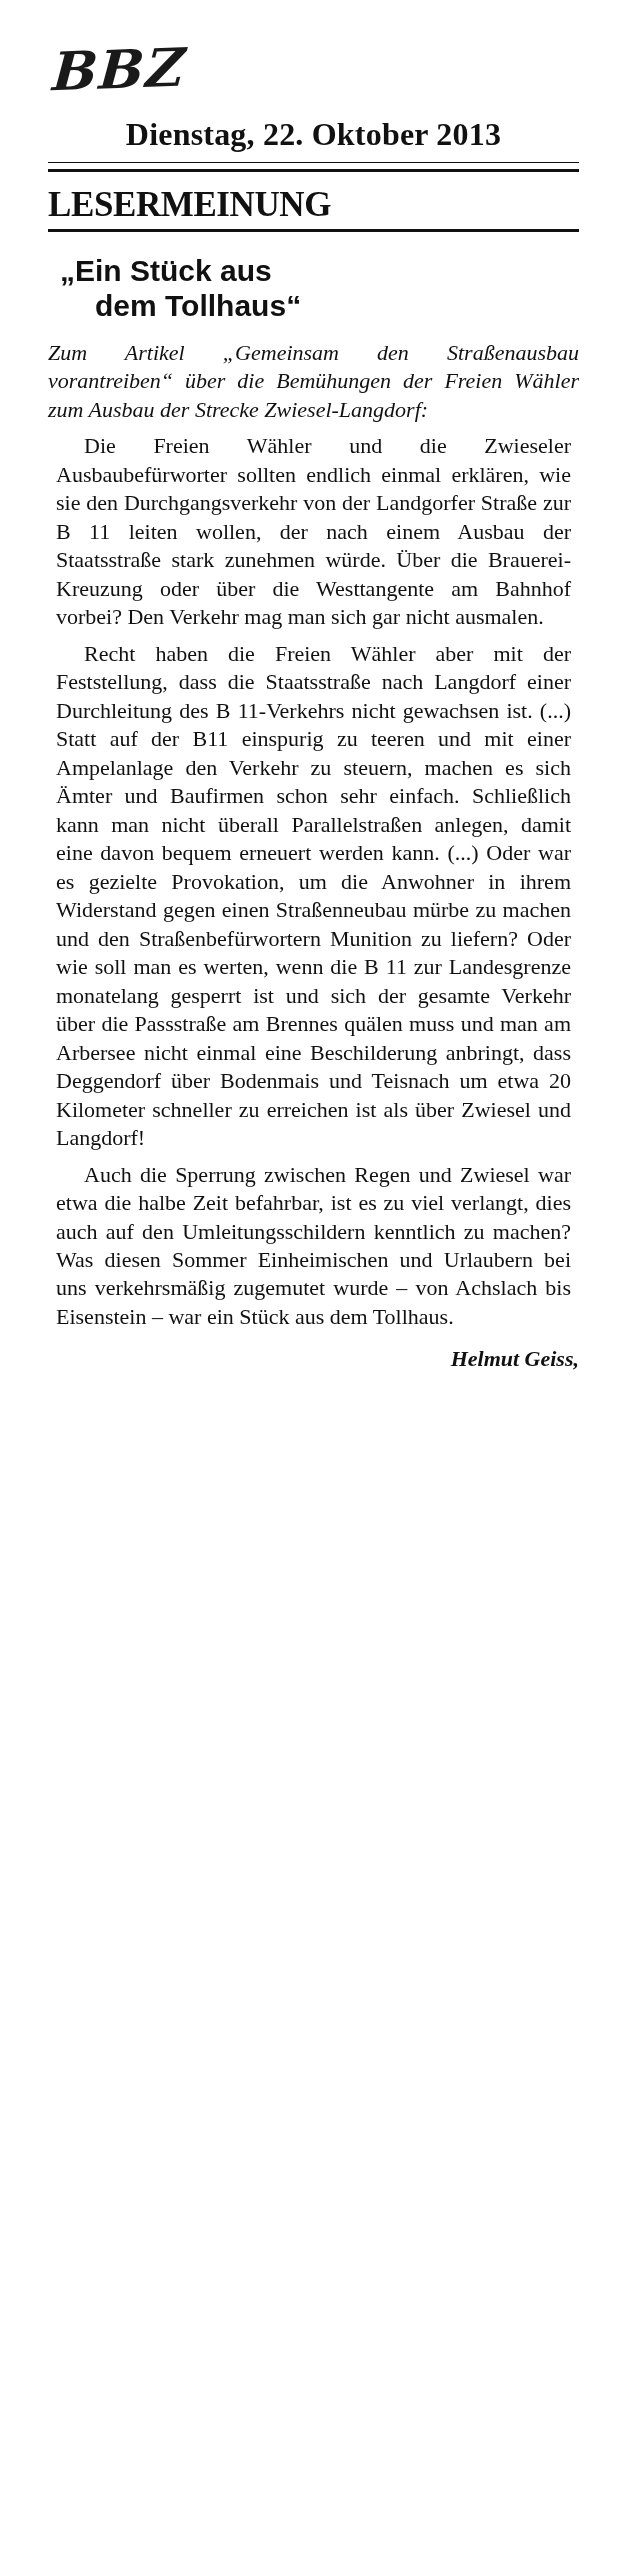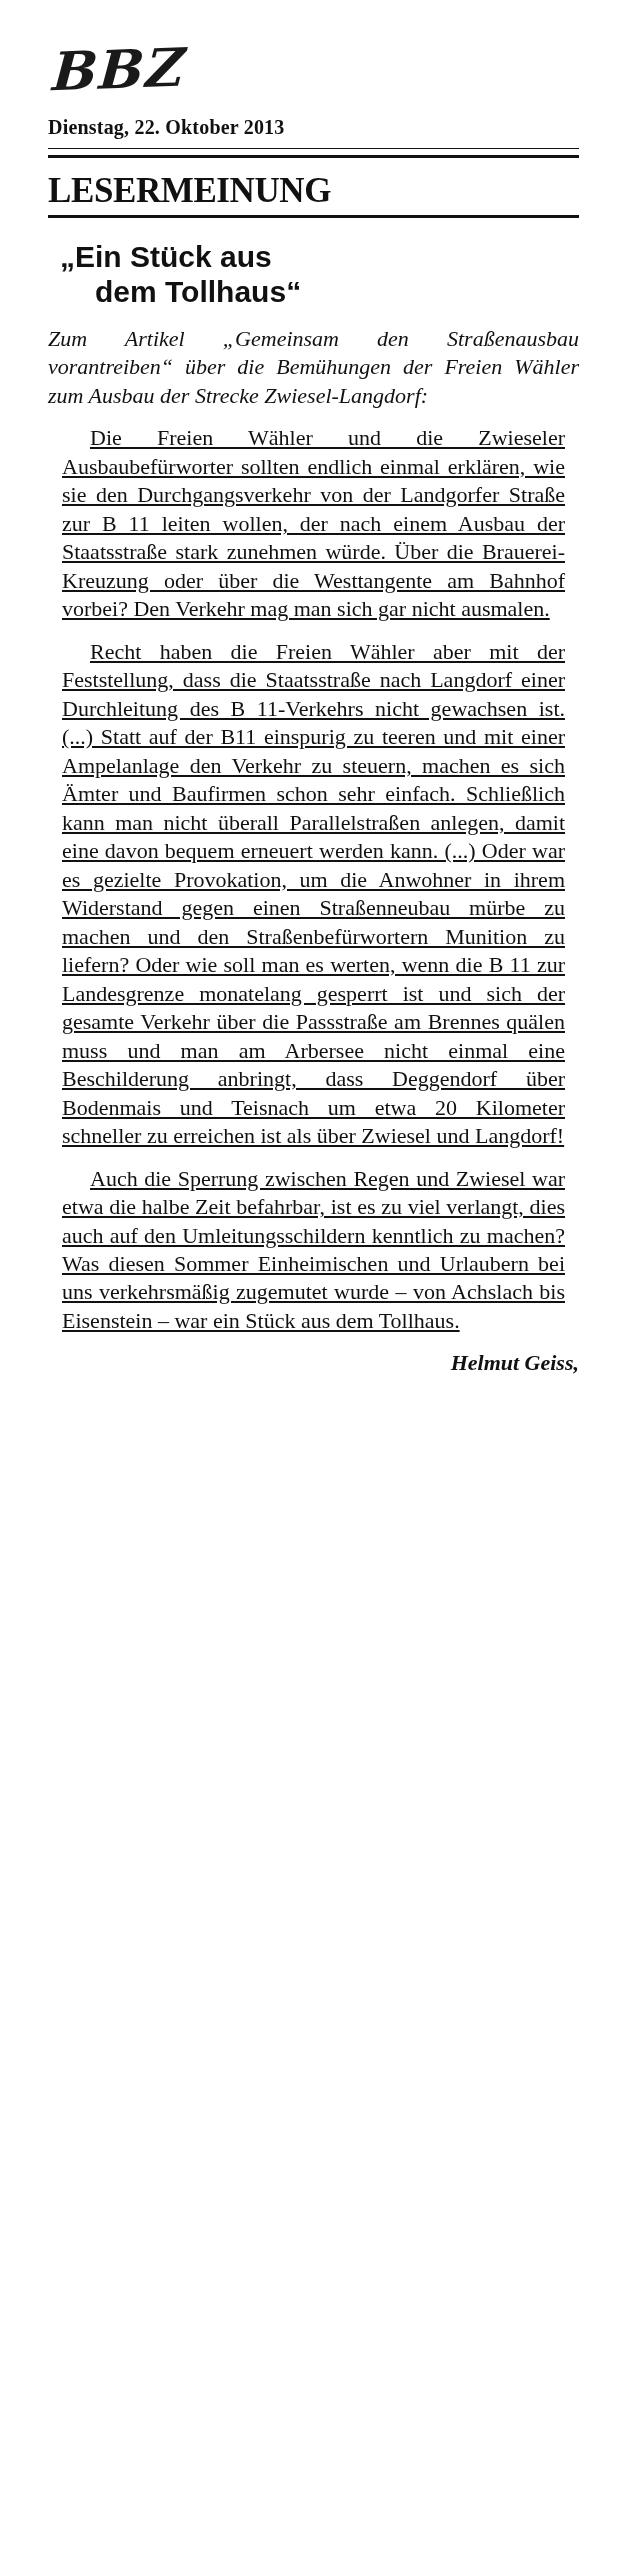--- a/index.html
+++ b/index.html
@@ -36,24 +36,25 @@
     letter-spacing: 1.7px;
     color: #1a1a1a;
     transform: skewX(-6deg) rotate(-2deg);
     display: inline-block;
     margin-left: 5px;
     margin-top: 5px;
   }
   .dateline {
     font-family: "Liberation Serif", serif;
     font-weight: 700;
-    font-size: 20px;
+    font-size: 32px;
     letter-spacing: 0.2px;
     padding-bottom: 8.4px;
     margin-top: 3.3px;
+    text-align: center;
   }
   .rule-thin {
     border-top: 1.7px solid #111;
     margin: 0 0 5px 0;
   }
   .rule-thick {
     border-top: 3.3px solid #111;
     margin: 6.7px 0 0 0;
   }
   .section-title {
@@ -86,24 +87,23 @@
     text-justify: inter-word;
     margin: 0 0 5px 0;
     hyphens: auto;
   }
   .body p {
     font-family: "Liberation Serif", serif;
     font-size: 22px;
     line-height: 1.295;
     text-align: justify;
     text-justify: inter-word;
-    margin: 14px;
+    margin: 8px;
     text-indent: 28px;
     hyphens: auto;
-    text-decoration: underline;
     -webkit-hyphens: auto;
   }
   .signature {
     font-family: "Liberation Serif", serif;
     font-style: italic;
     font-weight: 700;
     font-size: 22px;
     line-height: 1.3;
     text-align: right;
     margin-top: 14px;

